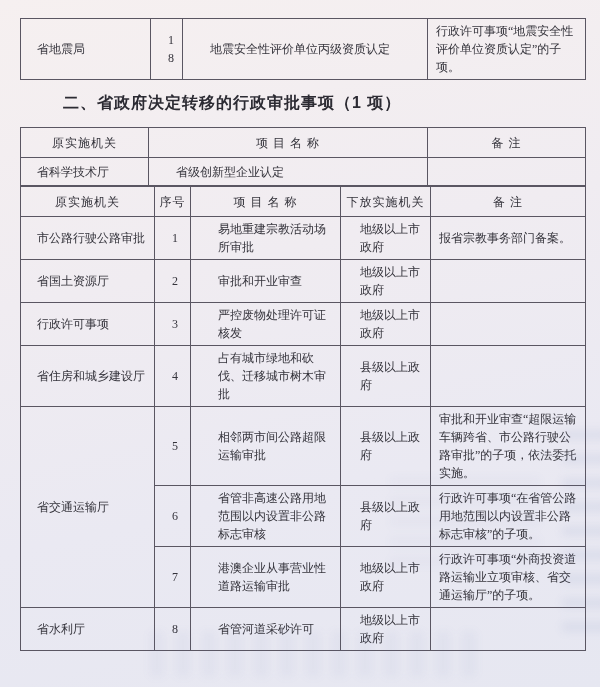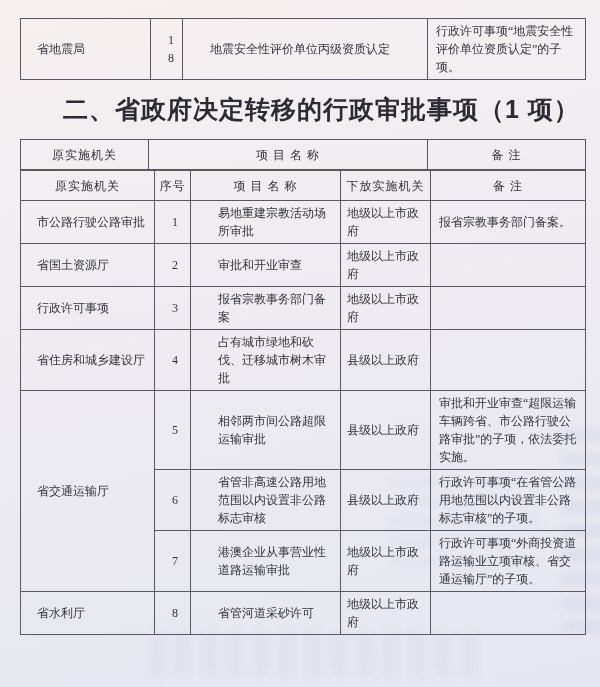--- a/index.html
+++ b/index.html
@@ -43,32 +43,32 @@
     font-size:12px;
     font-weight:normal;
     line-height:1.5;
     vertical-align:middle;
     padding:3px 2px;
     overflow:hidden;
     word-break:break-all;
   }
   th{text-align:center;letter-spacing:1px;}
   td.c-no{text-align:right;padding:3px 17px;}
-  td.c-delegate{padding:3px 2px 3px 6px;}
+  td.c-delegate{padding:3px 2px 3px 19px;}
   td.c-agency{padding:3px 4px 3px 16px;}
   td.c-project{padding:3px 5px 3px 27px;}
   td.c-remark{padding:3px 4px 3px 8px;}
 
   .tbl-continued{margin-top:18px;}
   .tbl-continued tr{height:44px;}
 
   .section-title{
     font-family:"Liberation Sans","DejaVu Sans",sans-serif;
     font-weight:700;
-    font-size:25px;
+    font-size:16px;
     color:var(--title);
     letter-spacing:1px;
     margin:13px 0 13px 63px;
   }
   .tbl-two tr.hdr{height:30px;}
   .tbl-two tr.data{height:28px;}
 
   .tbl-three tr.hdr{height:30px;}
 </style>
 </head>
@@ -99,20 +99,25 @@
     <colgroup>
       <col style="width:128px">
         <col style="width:279px">
         <col style="width:158px">
     </colgroup>
     <tbody>
         <tr class="hdr">
       <th>原实施机关</th>
       <th>项 目 名 称</th>
       <th>备 注</th>
+    </tr>
+    <tr class="data">
+      <td class="c-agency">省科学技术厅</td>
+      <td class="c-project">省级创新型企业认定</td>
+      <td class="c-remark"></td>
     </tr>
   </tbody>
     </table>
 
 
   <table class="tbl-three">
     <colgroup>
       <col style="width:134px">
         <col style="width:36px">
         <col style="width:150px">
@@ -140,21 +145,21 @@
       <td class="c-agency">省国土资源厅</td>
       <td class="c-no">2</td>
       <td class="c-project">审批和开业审查</td>
       <td class="c-delegate">地级以上市政府</td>
       <td class="c-remark"></td>
     </tr>
 
     <tr style="height:27px">
       <td class="c-agency">行政许可事项</td>
       <td class="c-no">3</td>
-      <td class="c-project">报省宗教事务部门备案</td>
+      <td class="c-project">严控废物处理许可证核发</td>
       <td class="c-delegate">地级以上市政府</td>
       <td class="c-remark"></td>
     </tr>
 
     <tr style="height:37px">
       <td class="c-agency">省住房和城乡建设厅</td>
       <td class="c-no">4</td>
       <td class="c-project">占有城市绿地和砍伐、迁移城市树木审批</td>
       <td class="c-delegate">县级以上政府</td>
       <td class="c-remark"></td>

